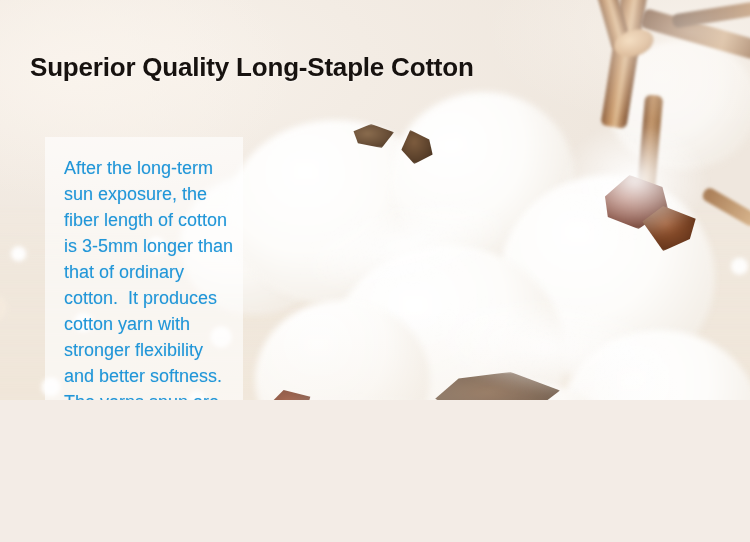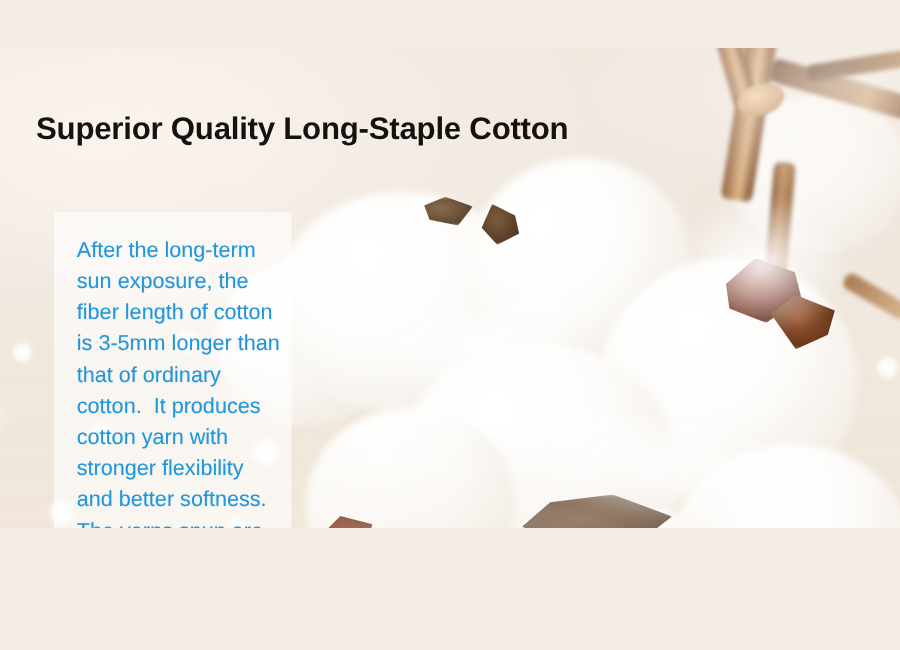--- a/index.html
+++ b/index.html
@@ -9,21 +9,20 @@
     background:#f3ece6;
     overflow:hidden;
   }
 
   #stage {
     position:relative;
     width:750px;
     height:400px;
     overflow:hidden;
     background:#fef9c3;
-    margin-top:40px;
   }
 
   
   .photo { position:absolute; inset:0; overflow:hidden; }
 
   
   .bg-base {
     position:absolute; inset:0;
     background:
       radial-gradient(ellipse 60% 55% at 22% 16%, #f7f1ea 0%, #f3ece4 45%, #efe7de 100%),

